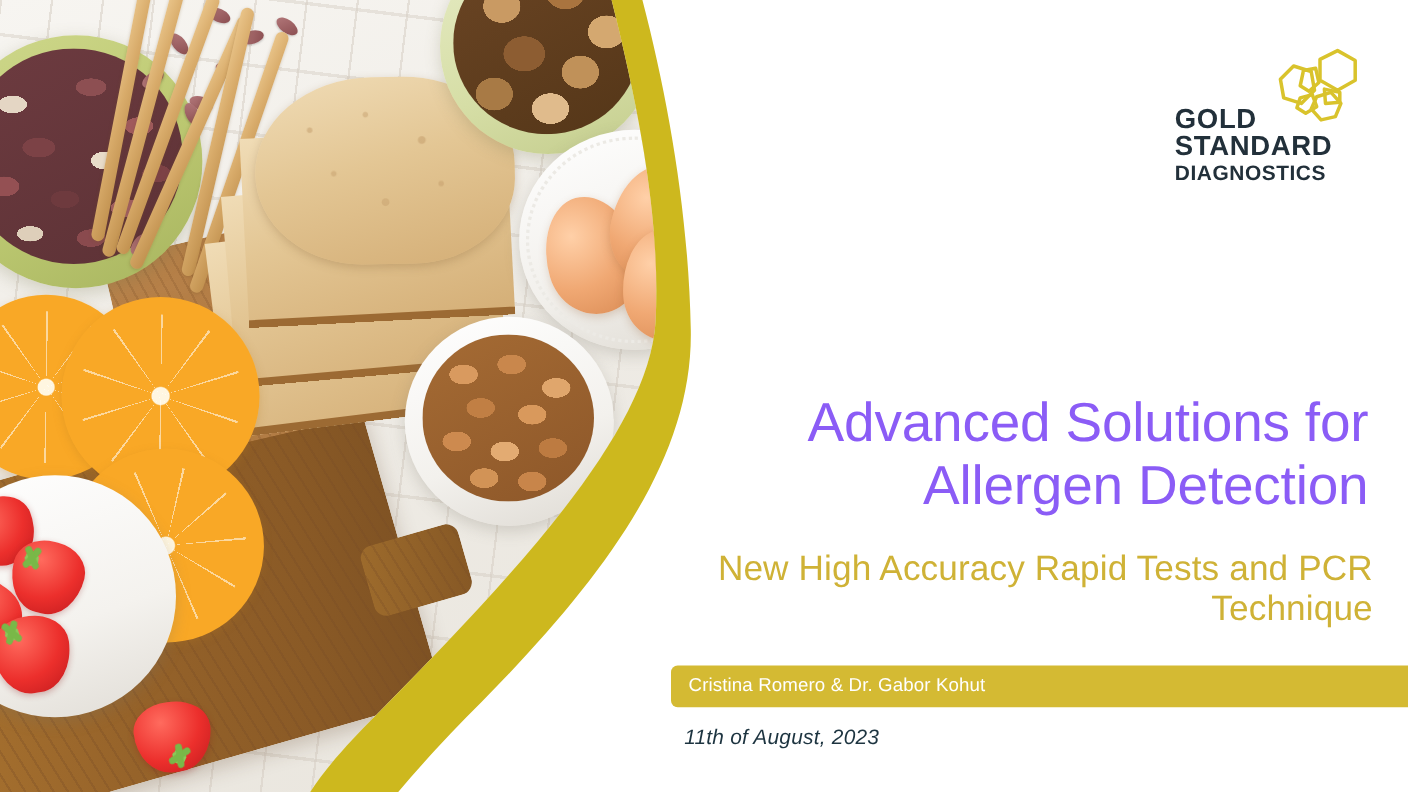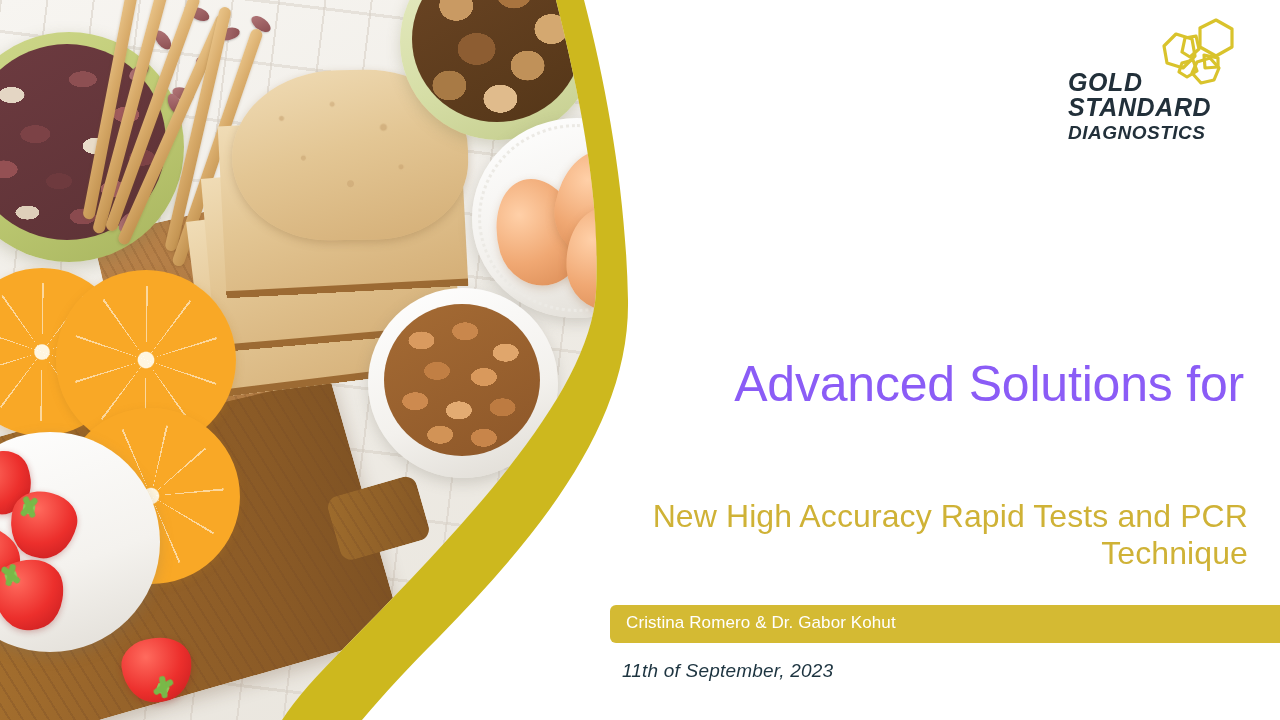--- a/index.html
+++ b/index.html
@@ -323,24 +323,23 @@
     left: 0; top: 0;
     width: 1280px;
     height: 720px;
     pointer-events: none;
   }
 
   
   .logo {
     position: absolute;
     right: 42px;
-    top: 16px;
+    top: 42px;
     width: 170px;
     height: 128px;
-    font-style: italic;
   }
   .logo-mark {
     position: absolute;
     right: 0;
     top: 0;
   }
   .logo-text {
     position: absolute;
     left: 0;
     top: 54px;
@@ -503,23 +502,24 @@
     </svg>
     <div class="logo-text">
       <span class="logo-l1">GOLD</span>
       <span class="logo-l2">STANDARD</span>
       <span class="logo-l3">DIAGNOSTICS</span>
     </div>
   </div>
 
   <div class="title">
     <div>Advanced Solutions for</div>
+    <div>Allergen Detection</div>
   </div>
 
   <div class="subtitle">New High Accuracy Rapid Tests and PCR Technique</div>
 
   <div class="authors-bar">
     <div class="authors-text">Cristina Romero &amp; Dr. Gabor Kohut</div>
   </div>
 
-  <div class="date">11th of September, 2023</div>
+  <div class="date">11th of August, 2023</div>
 
 </div>
 
 </body></html>

